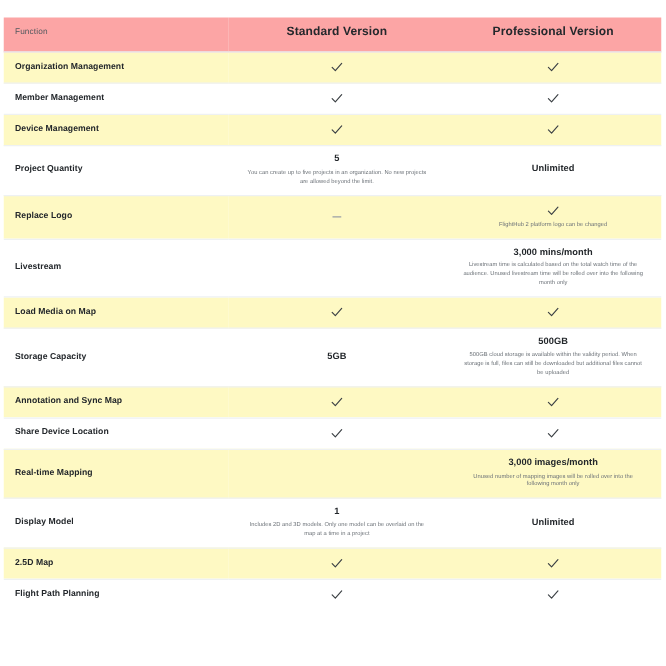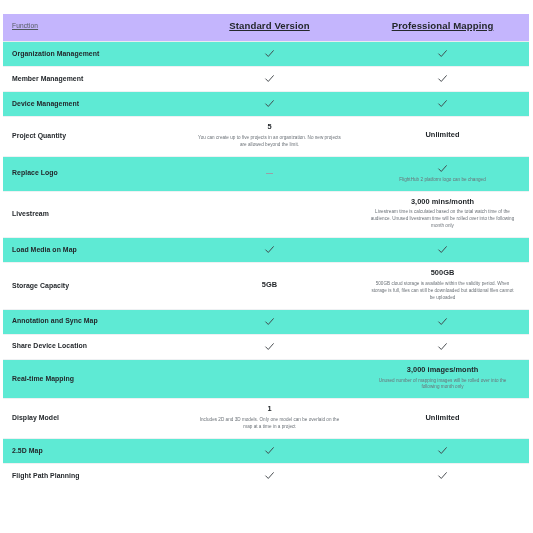--- a/index.html
+++ b/index.html
@@ -31,40 +31,39 @@
   }
   .compare-table col.c-func { width: 180px; }
   .compare-table col.c-std  { width: 173px; }
   .compare-table col.c-pro  { width: 173px; }
 
   thead th {
     font-weight: normal;
     text-align: center;
     vertical-align: middle;
     padding: 6px 4px 10px 4px;
-    background: #c4b5fd;
-    text-decoration: underline;
+    background: #fca5a5;
   }
   thead th.h-func {
     text-align: left;
     padding-left: 9px;
     font-size: 6.6px;
     color: #52585e;
     font-weight: normal;
     letter-spacing: 0.1px;
   }
   thead th.h-ver {
     font-size: 9.6px;
     color: #24282c;
     font-weight: bold;
     letter-spacing: 0.1px;
   }
 
   tbody tr { background: #ffffff; }
-  tbody tr.alt { background: #5eead4; }
+  tbody tr.alt { background: #fef9c3; }
 
   tbody td {
     padding: 0;
     vertical-align: middle;
     border-top: 1px solid #eef1f3;
   }
   tbody tr:first-child td { border-top: 1px solid #e8ecef; }
 
   td.cell-func {
     text-align: left;
@@ -121,21 +120,21 @@
   <table class="compare-table">
     <colgroup>
       <col class="c-func">
       <col class="c-std">
       <col class="c-pro">
     </colgroup>
     <thead>
       <tr>
         <th class="h-func">Function</th>
         <th class="h-ver">Standard Version</th>
-        <th class="h-ver">Professional Mapping</th>
+        <th class="h-ver">Professional Version</th>
       </tr>
     </thead>
     <tbody id="table-body">
         <tr class="alt">
           <td class="cell-func">Organization Management</td>
           <td class="cell-val">
             <span class="stack">
               <span class="check">
                 <svg viewBox="0 0 16 16">
                   <path d="M2.5 8.6 L6.2 12.3 L13.6 3.9" fill="none" stroke="#3c4145" stroke-width="1.35" stroke-linecap="round" stroke-linejoin="round"></path>

